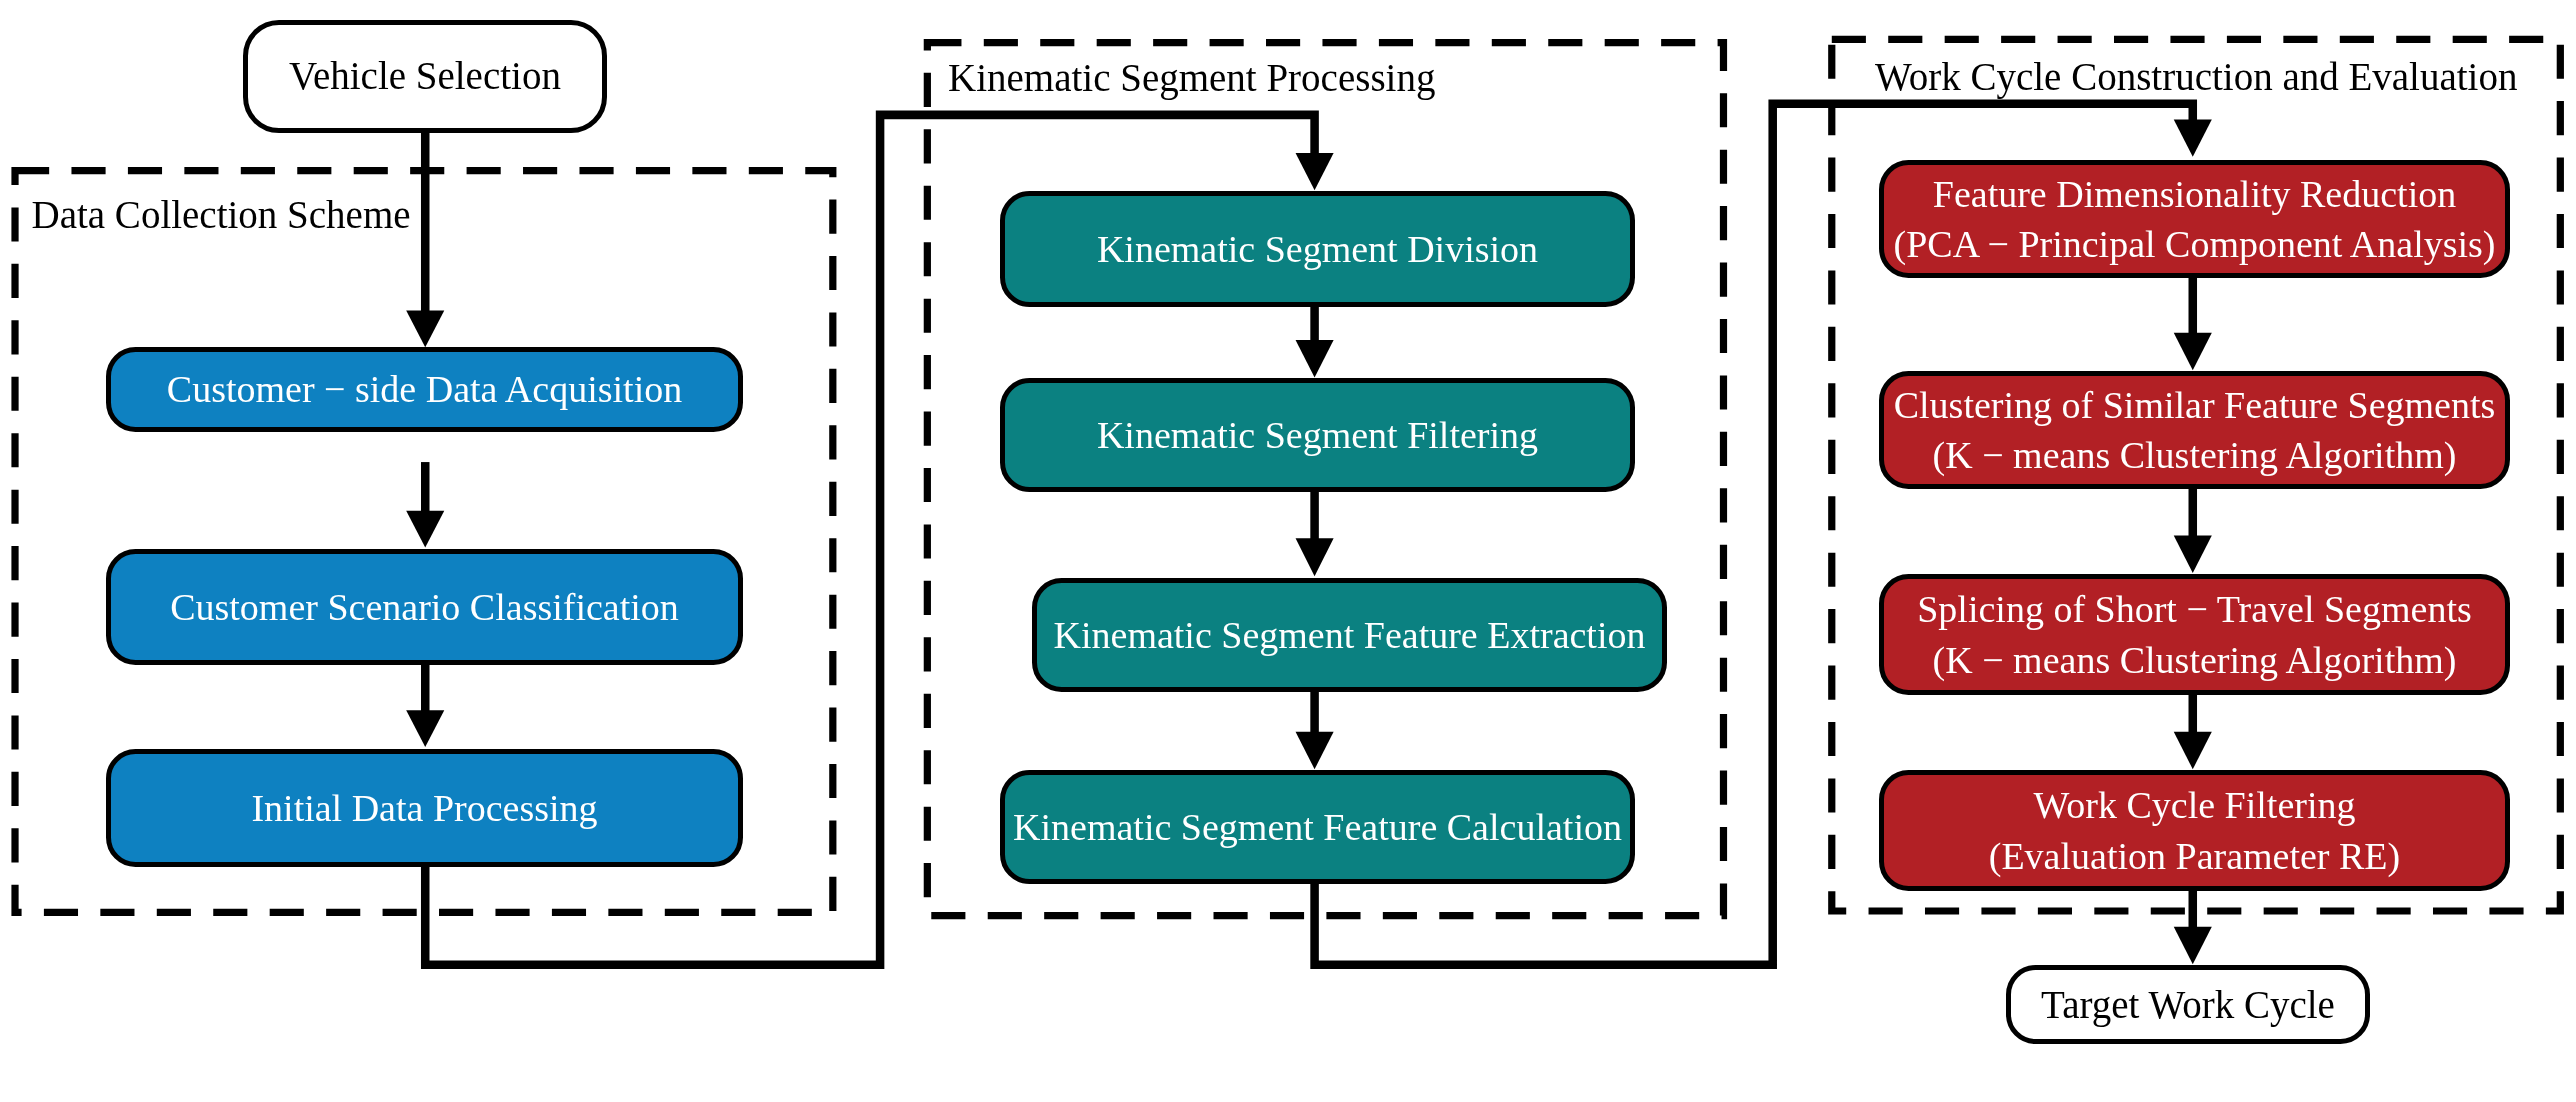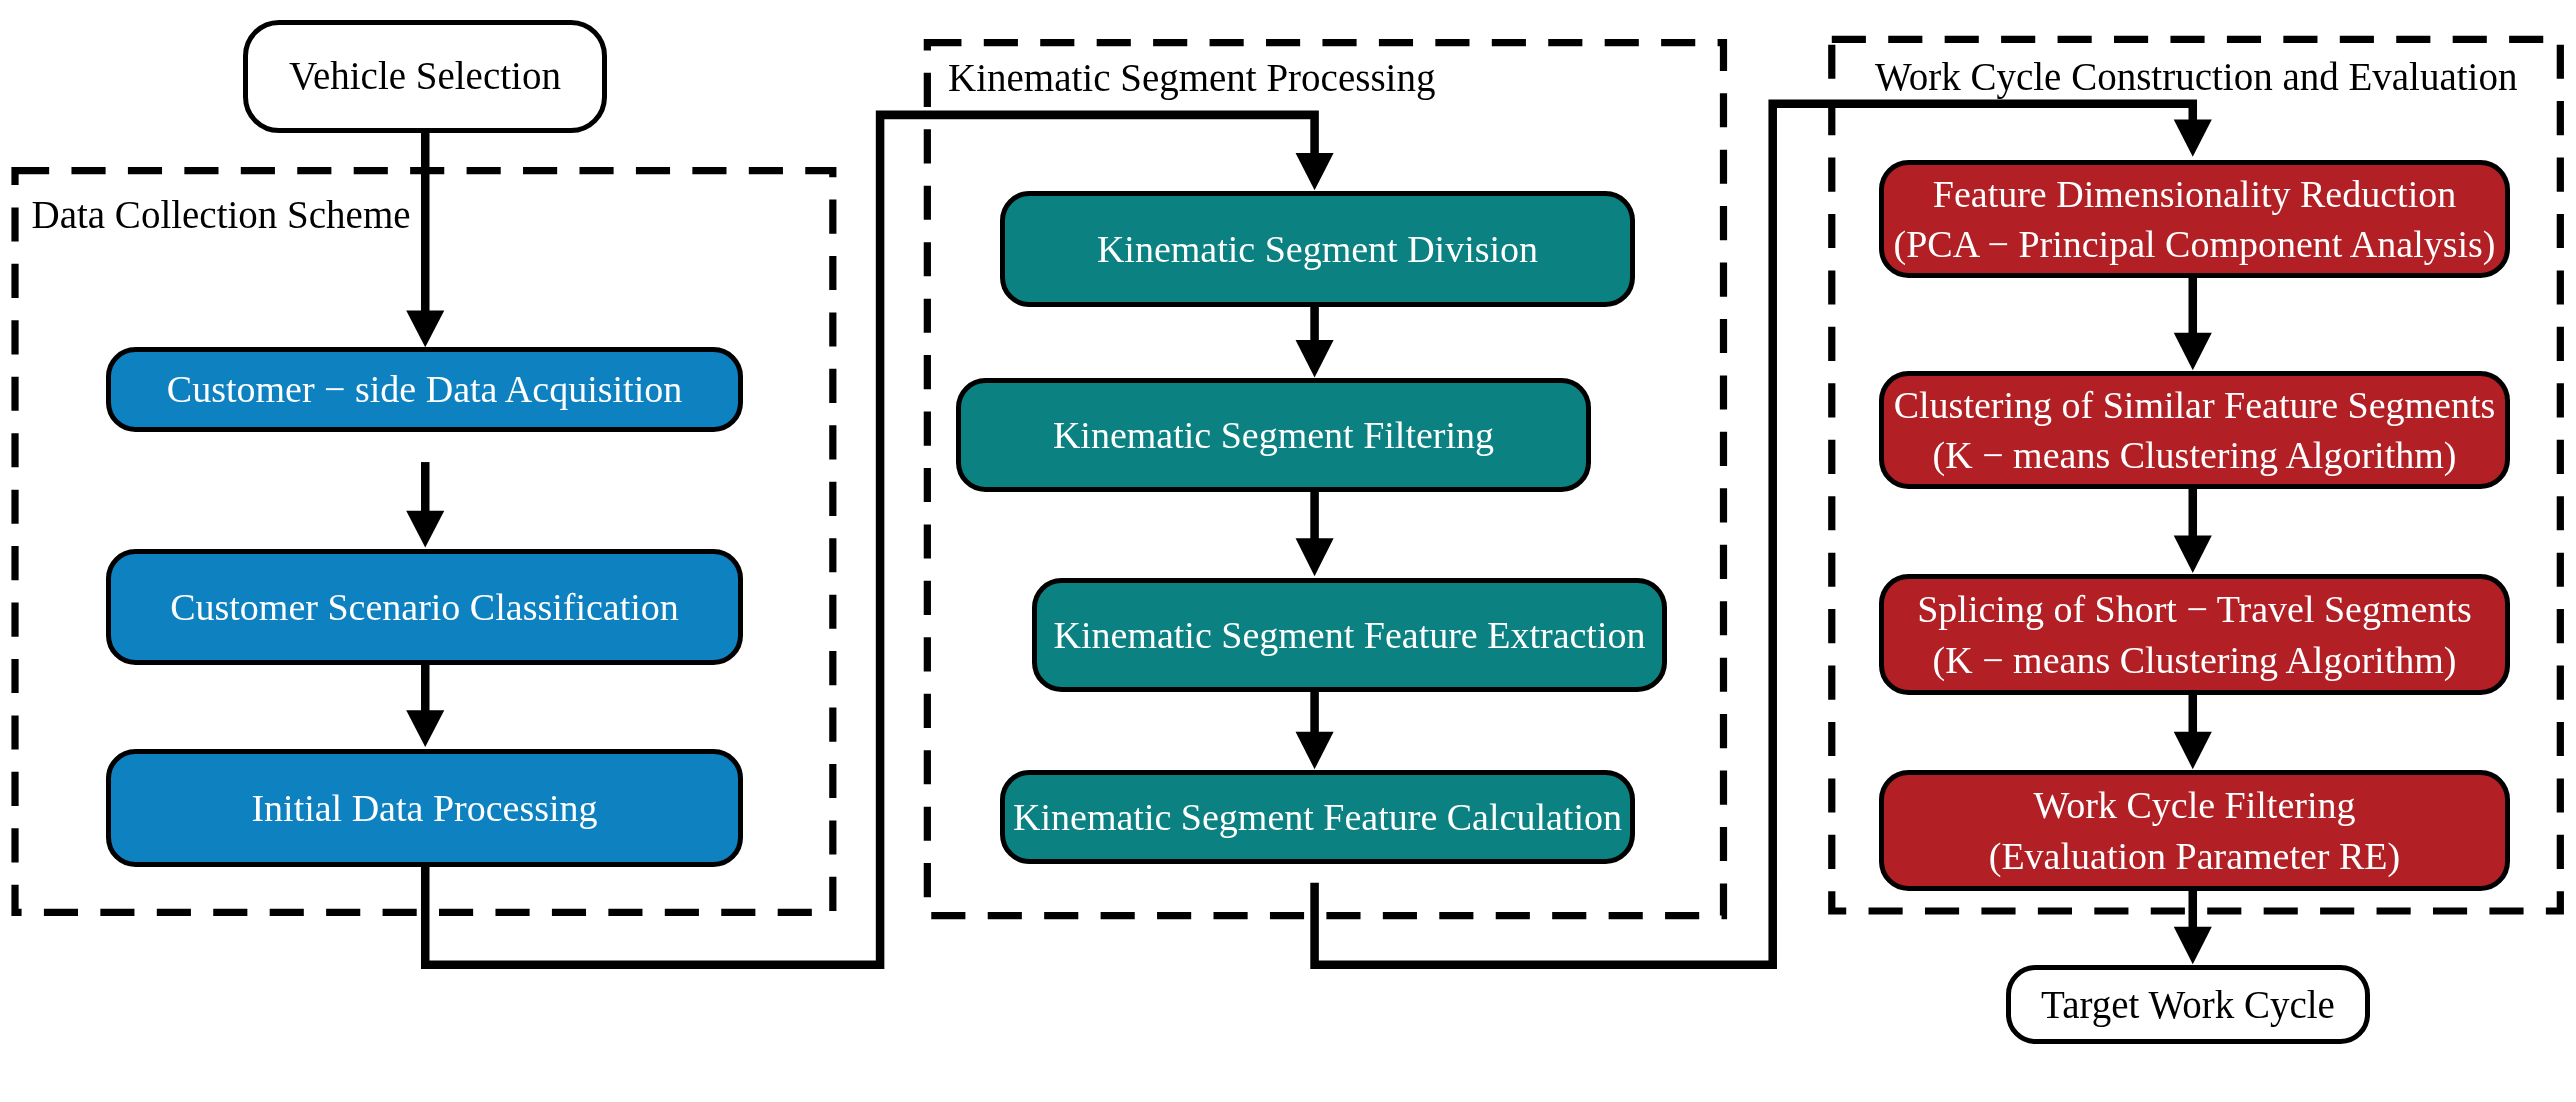--- a/index.html
+++ b/index.html
@@ -104,27 +104,27 @@
   <div class="node step blue" style="left:106px; top:549px; width:637px; height:116px;">
     <span>Customer Scenario Classification</span>
   </div>
   <div class="node step blue" style="left:106px; top:749px; width:637px; height:118px;">
     <span>Initial Data Processing</span>
   </div>
 
   <div class="node step teal" style="left:1000px; top:191px; width:635px; height:116px;">
     <span>Kinematic Segment Division</span>
   </div>
-  <div class="node step teal" style="left:956px; top:378px; width:635px; height:114px;">
+  <div class="node step teal" style="left:1000px; top:378px; width:635px; height:114px;">
     <span>Kinematic Segment Filtering</span>
   </div>
   <div class="node step teal" style="left:1000px; top:578px; width:635px; height:114px;margin-left:32px;">
     <span>Kinematic Segment Feature Extraction</span>
   </div>
-  <div class="node step teal" style="left:1000px; top:770px; width:635px; height:94px;">
+  <div class="node step teal" style="left:1000px; top:770px; width:635px; height:114px;">
     <span>Kinematic Segment Feature Calculation</span>
   </div>
 
   <div class="node step red" style="left:1879px; top:160px; width:631px; height:118px;">
     <span class="line2">Feature Dimensionality Reduction</span>
     <span class="line2">(PCA − Principal Component Analysis)</span>
   </div>
   <div class="node step red" style="left:1879px; top:371px; width:631px; height:118px;">
     <span class="line2">Clustering of Similar Feature Segments</span>
     <span class="line2">(K − means Clustering Algorithm)</span>

